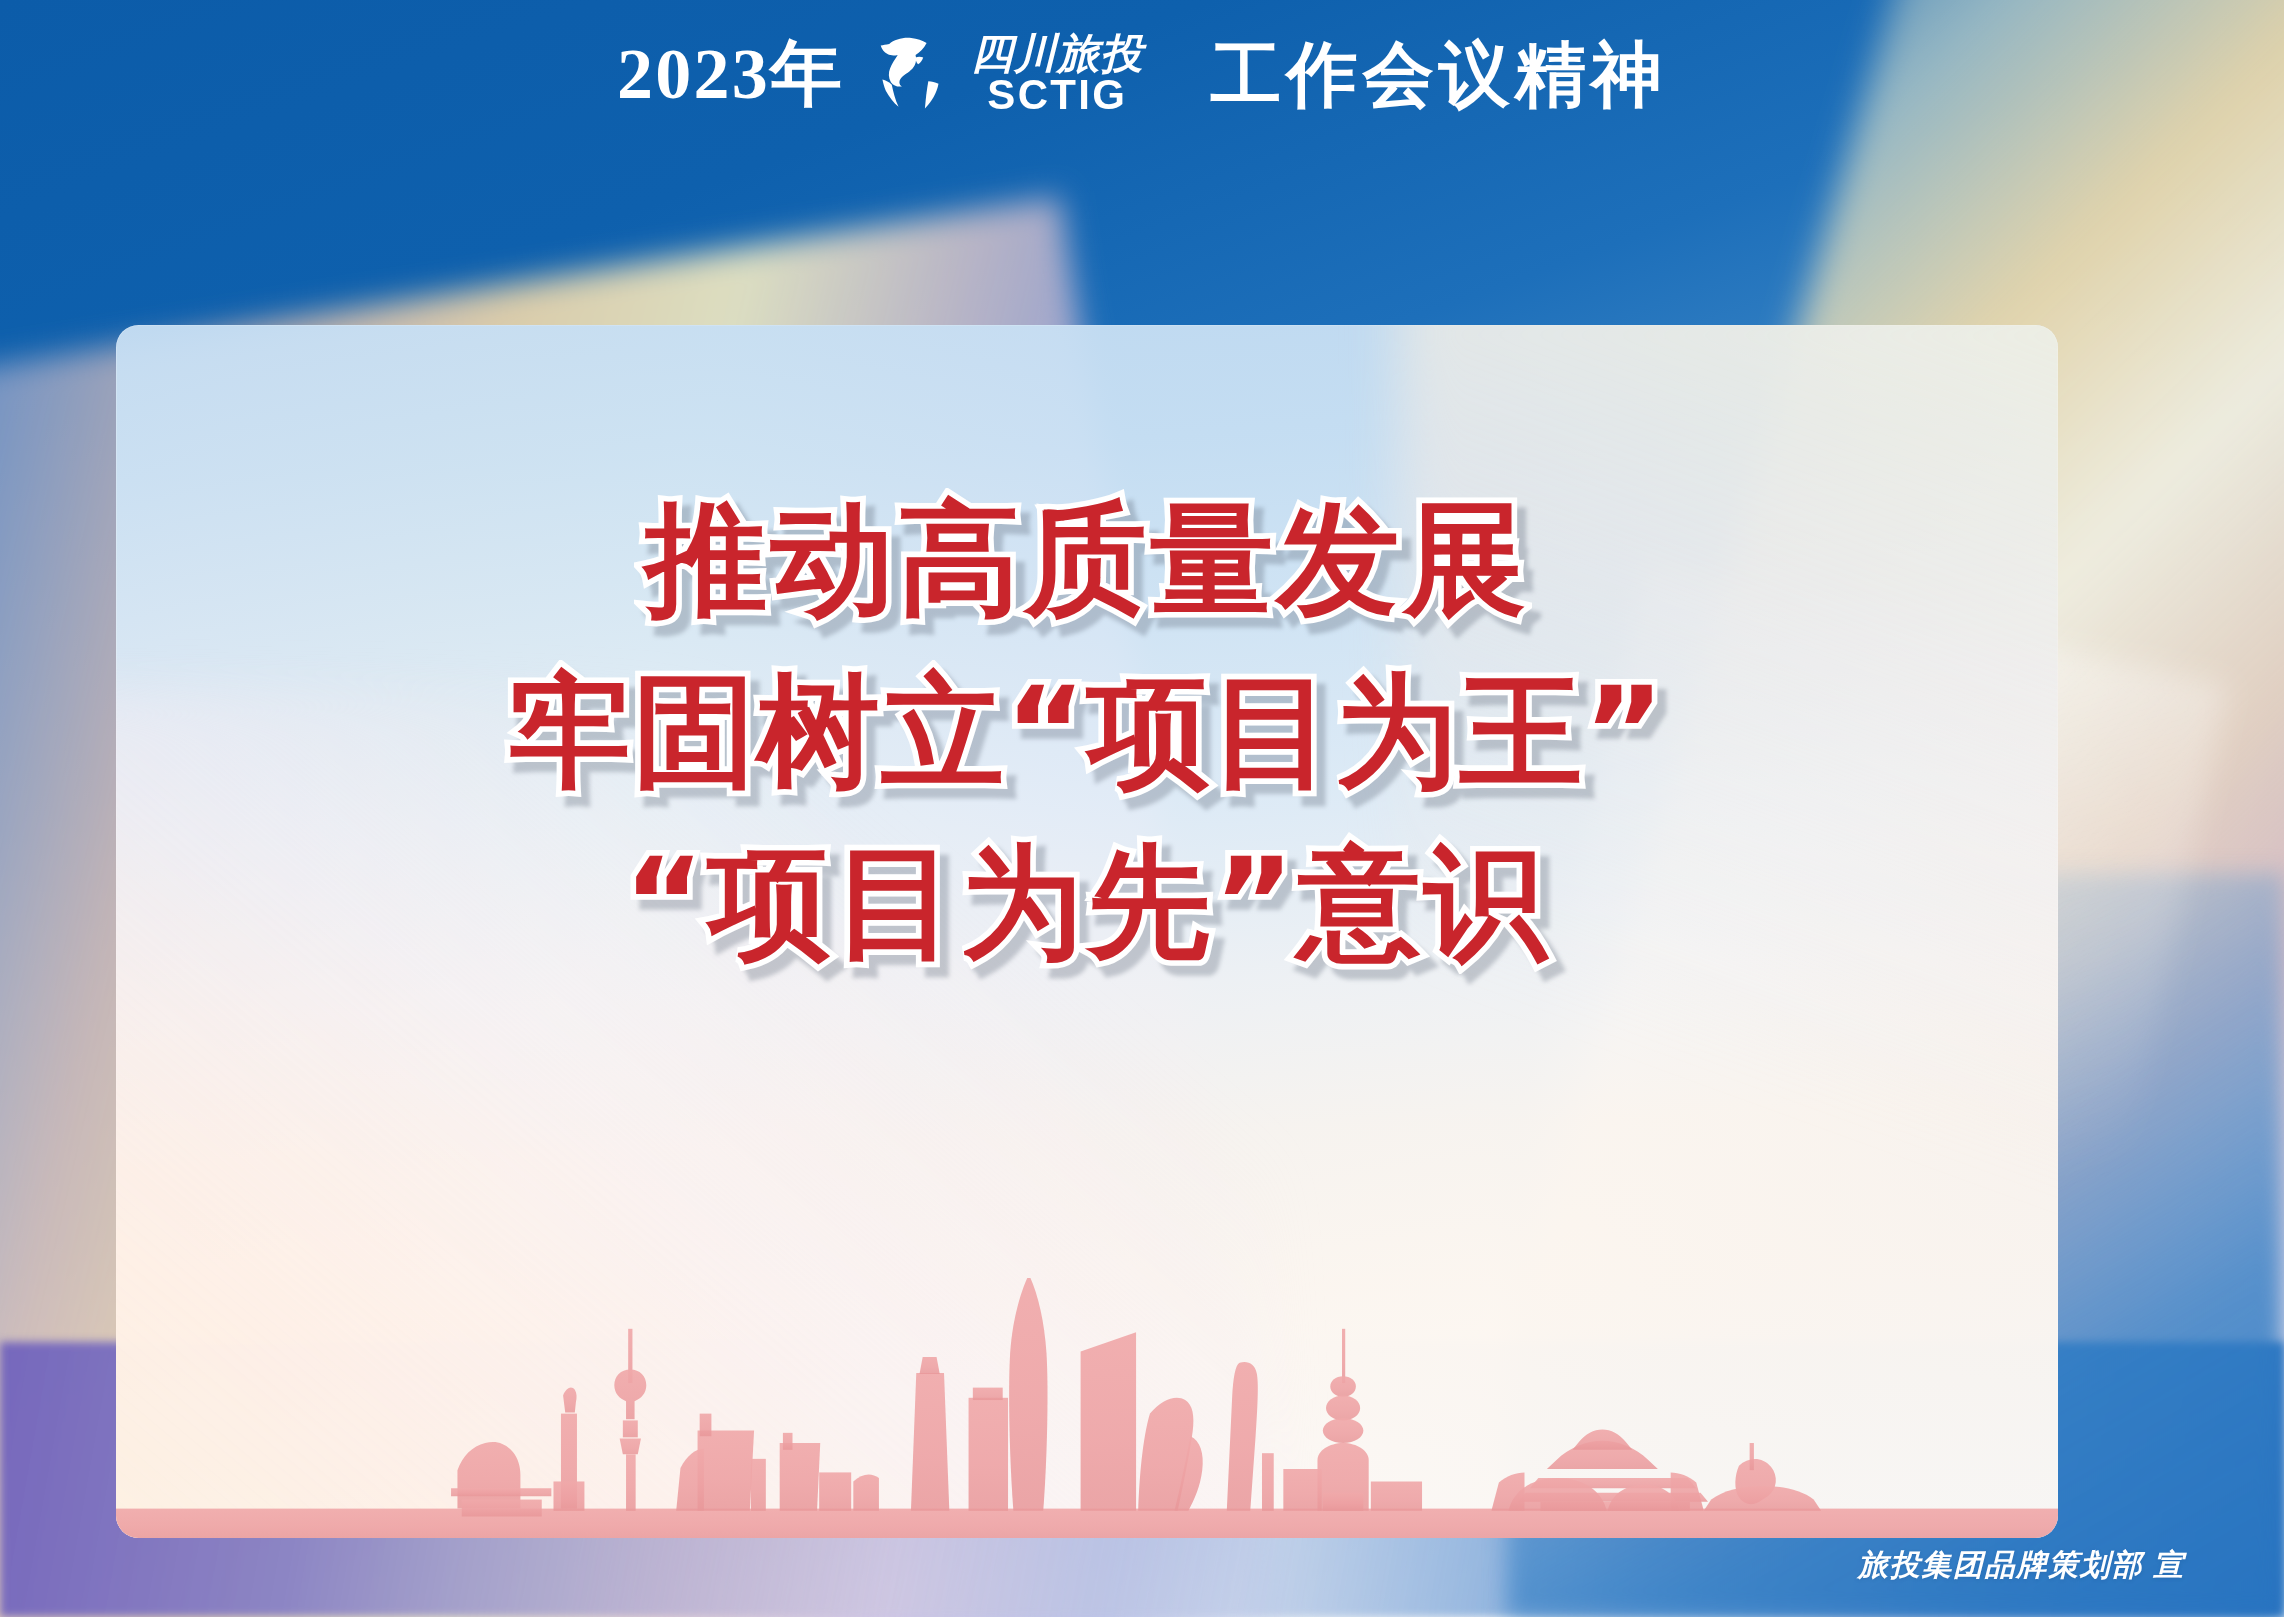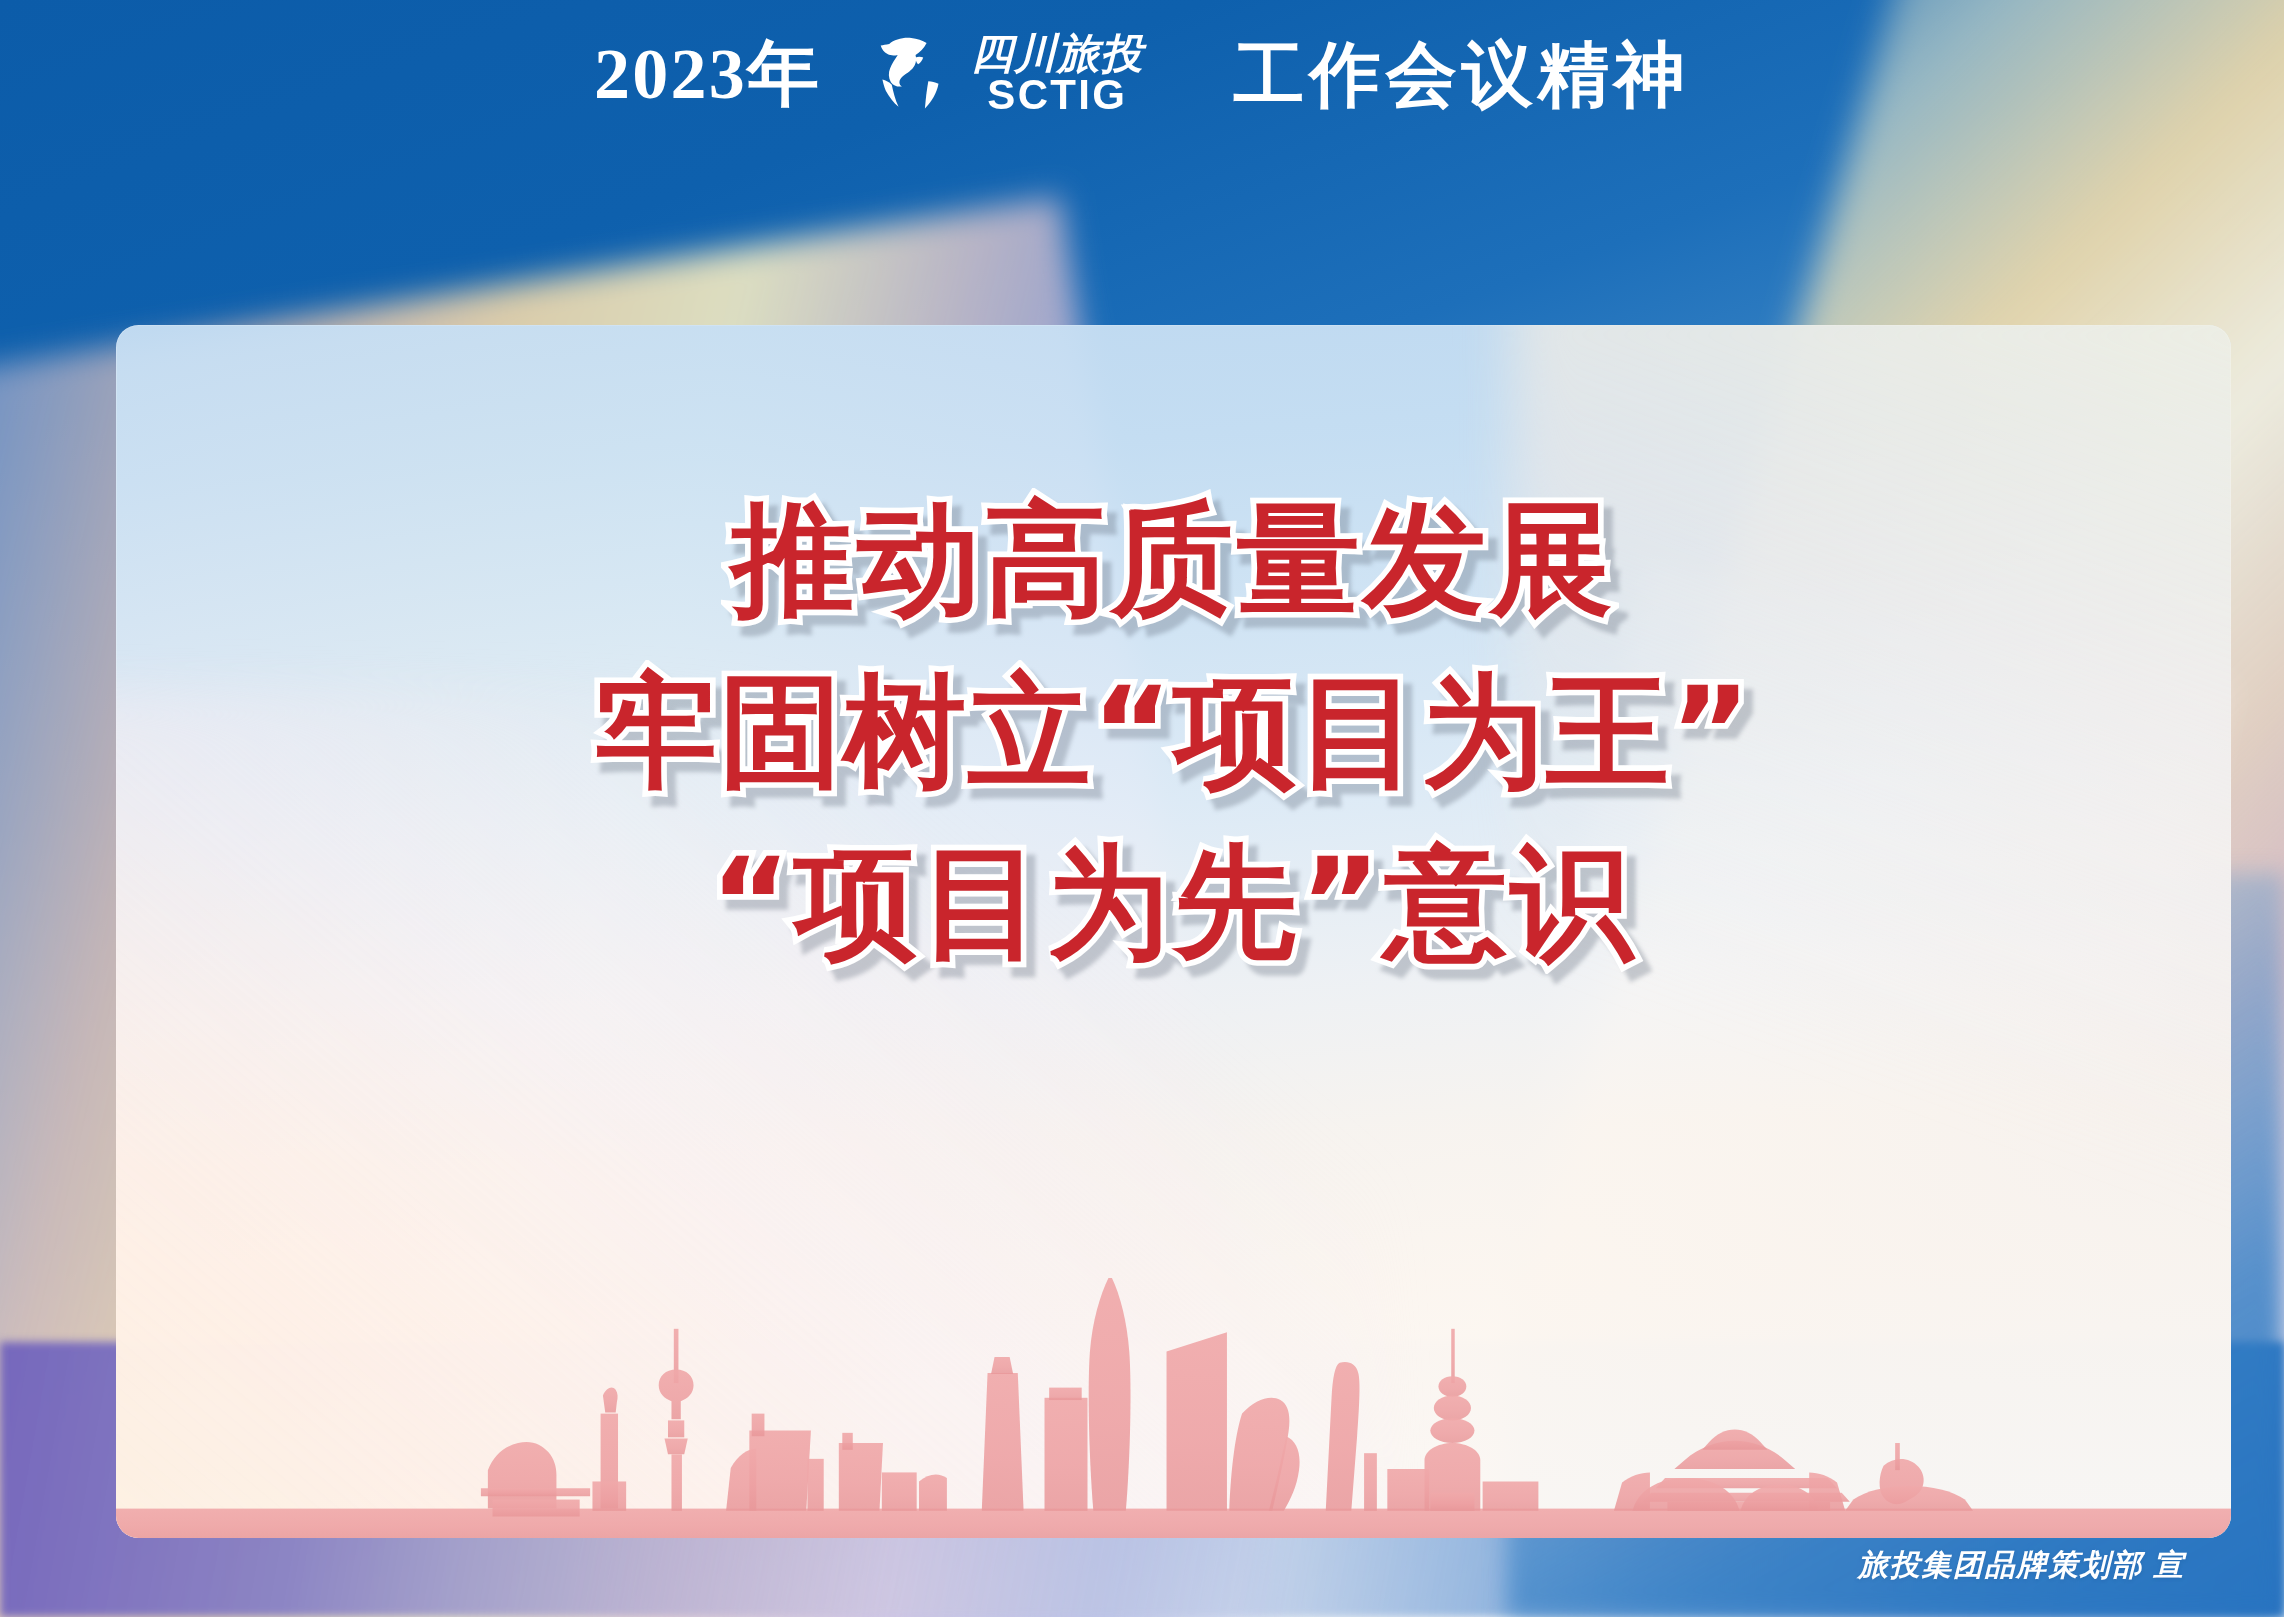--- a/index.html
+++ b/index.html
@@ -74,21 +74,21 @@
   .bg-cloud-streak{
     position:absolute;right:6%;bottom:10%;width:26%;height:52%;
     background:linear-gradient(150deg,rgba(255,255,255,.55),rgba(255,255,255,0) 70%);
     filter:blur(13.6px);transform:rotate(12deg);
   }
 
   
   .header{
     position:absolute;left:0;right:0;top:0;height:267px;
     display:flex;align-items:center;justify-content:center;
-    gap:49px;
+    gap:26px;
     color:#ffffff;
     padding-bottom:119px;
   }
   .year{
     font-family:"Liberation Serif","DejaVu Serif",serif;
     font-weight:bold;
     font-size:72px;
     letter-spacing:2.3px;
     line-height:1;
   }
@@ -104,21 +104,21 @@
   .header-title{
     font-size:71px;font-weight:bold;letter-spacing:5.1px;
     line-height:1;
     margin-left:41px;
   }
 
   
   .card{
     position:absolute;
     left:116px;top:325px;
-    width:2115px;height:1213px;
+    width:1942px;height:1213px;
     border-radius:22.6px;
     overflow:hidden;
     background:
       linear-gradient(178deg,
         rgba(198,222,243,.96) 0%,
         rgba(205,227,245,.95) 12%,
         rgba(218,234,247,.94) 26%,
         rgba(232,241,249,.93) 40%,
         rgba(245,245,246,.94) 54%,
         rgba(252,246,240,.95) 66%,

